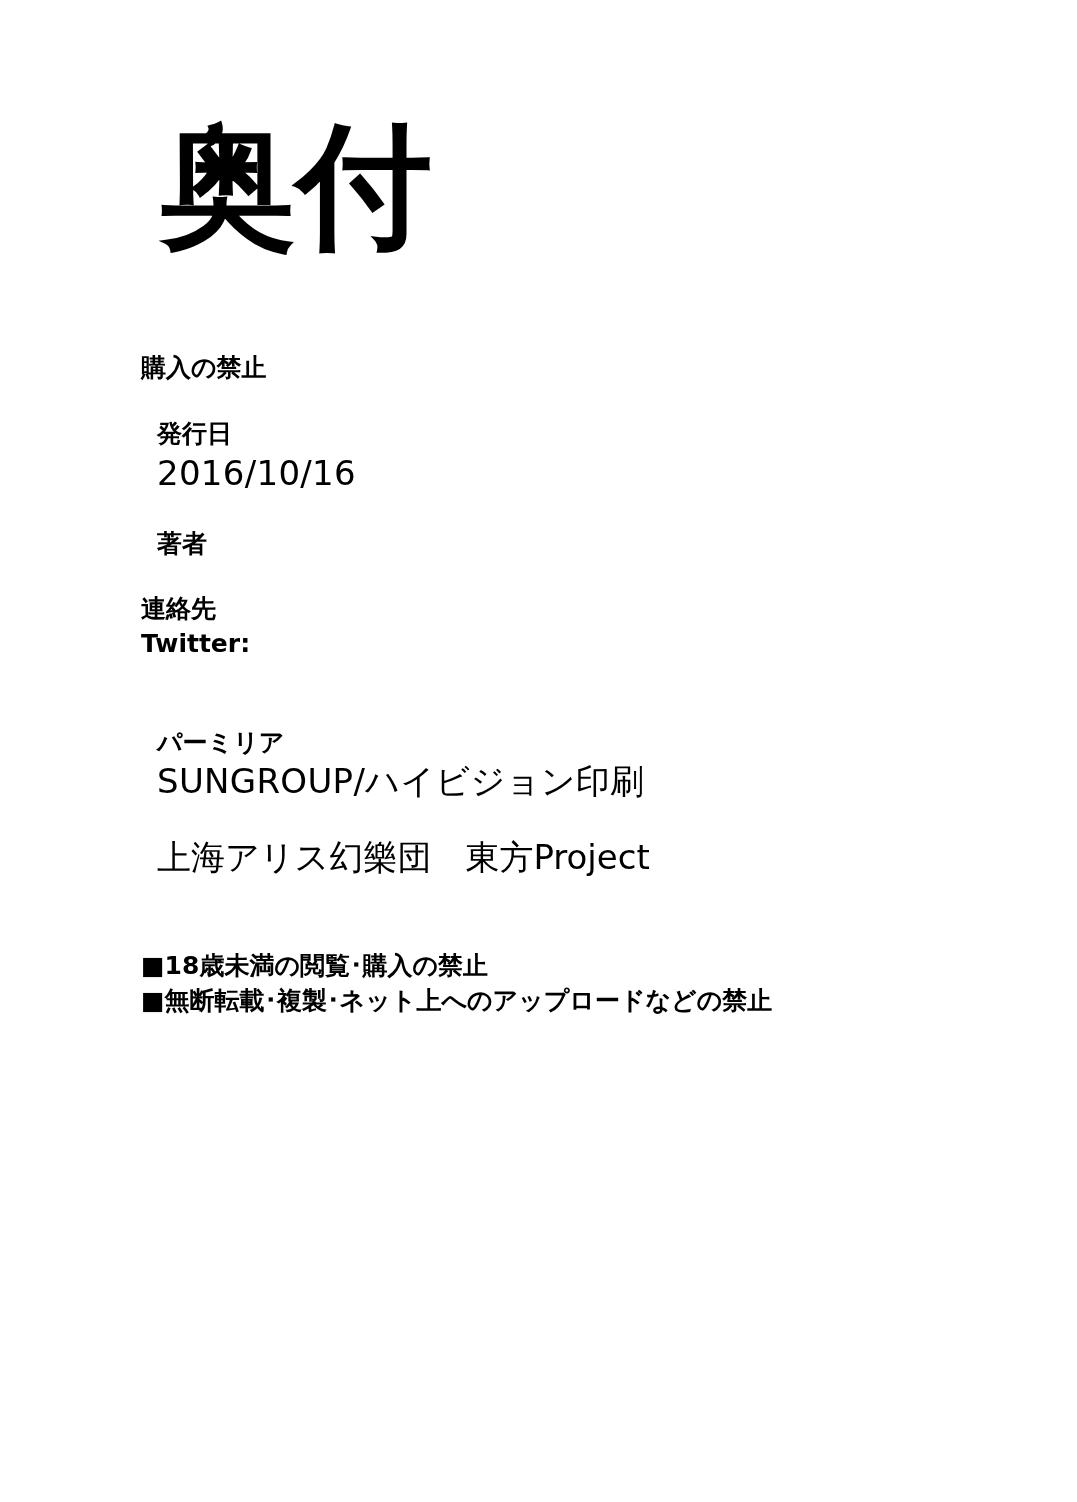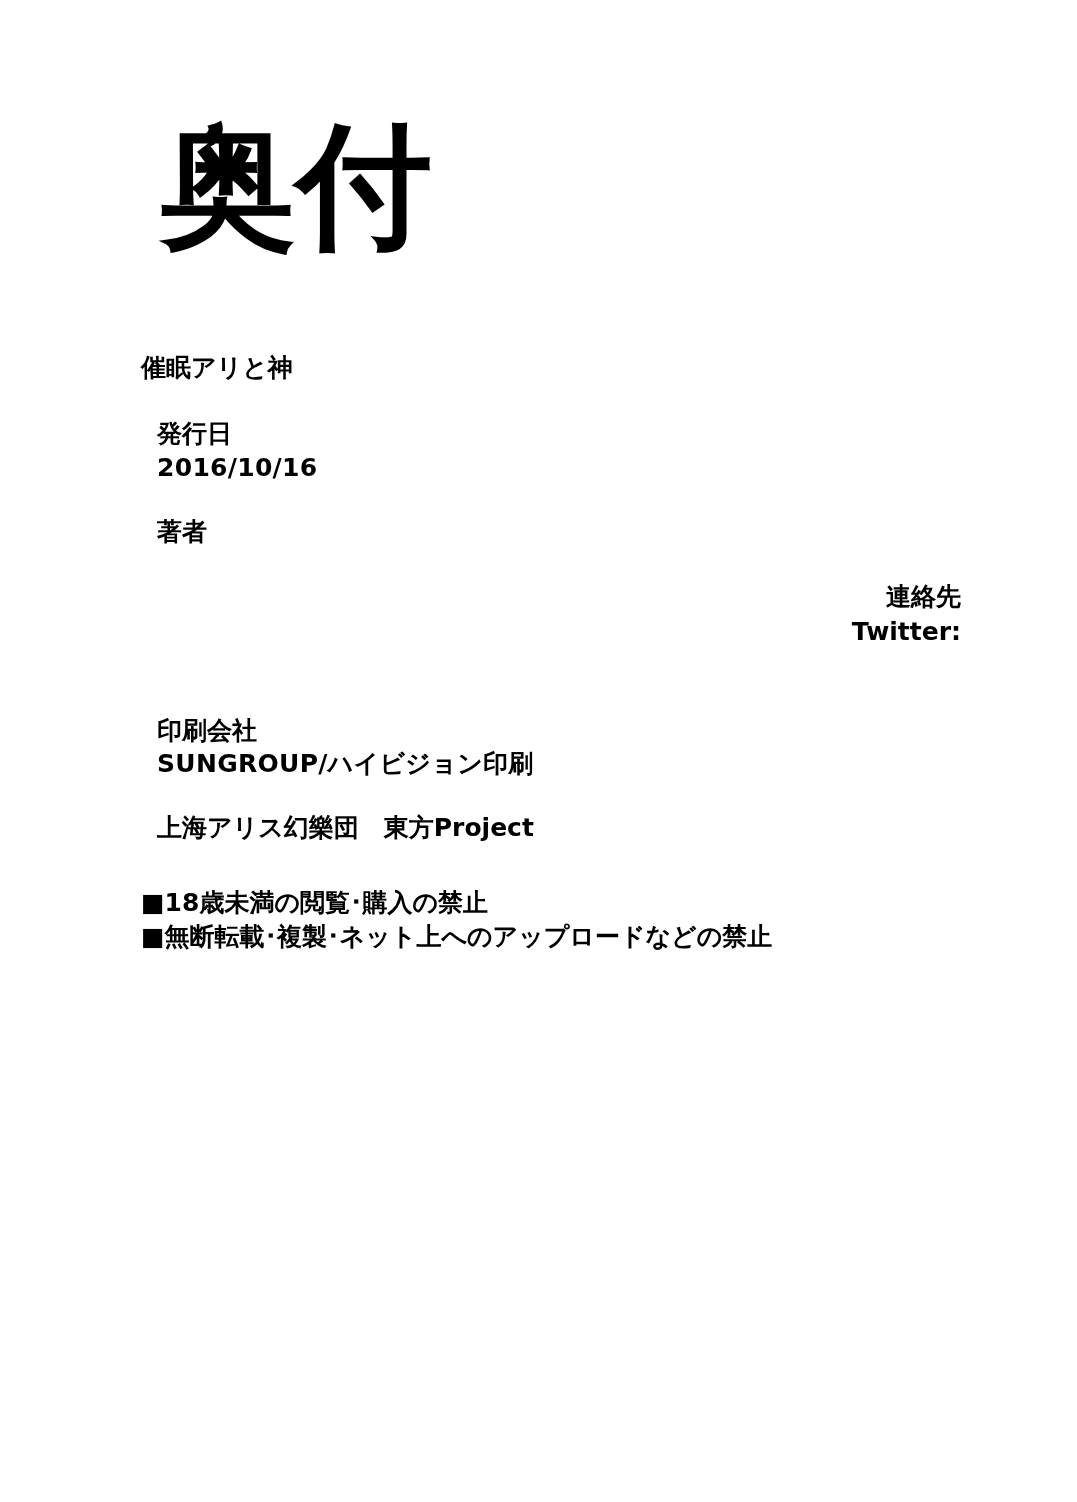--- a/index.html
+++ b/index.html
@@ -47,81 +47,80 @@
   }
   .field .label {
     display: block;
     font-size: 25px;
     font-weight: bold;
     line-height: 1.35;
     font-family: "DejaVu Sans", sans-serif;
   }
   .field .value {
     display: block;
-    font-size: 25px;
-    font-weight: bold;
+    font-size: 34px;
+    font-weight: normal;
     line-height: 1.35;
     font-family: "DejaVu Sans", sans-serif;
   }
   .field .value.latin {
     font-family: "DejaVu Sans", sans-serif;
     letter-spacing: 0.3px;
   }
   .contact-block {
     margin: 0 0 64px 0;
-    text-align: right;
   }
   .contact-line {
     display: block;
     font-size: 25px;
     font-weight: bold;
     line-height: 1.42;
     font-family: "DejaVu Sans", sans-serif;
   }
   .notice-block {
-    margin: 5px 0 0 0;
+    margin: 32px 0 0 0;
   }
   .notice-line {
     display: block;
     font-size: 25px;
     font-weight: bold;
     line-height: 1.38;
     font-family: "DejaVu Sans", sans-serif;
     white-space: nowrap;
   }
   .spacer-sm { height: 6px; }
 </style>
 </head>
 <body>
 
 <div class="page">
 
   <div class="colophon-title">奥付</div>
 
   <div class="body-block">
 
-    <div class="work-title">催眠アリと神</div>
+    <div class="work-title">購入の禁止</div>
 
     <div class="field">
       <span class="label">発行日</span>
       <span class="value latin">2016/10/16</span>
     </div>
 
 
     <div class="field">
       <span class="label">著者</span>
     </div>
 
     <div class="contact-block">
       <span class="contact-line">連絡先</span>
       <span class="contact-line">Twitter:</span>
     </div>
 
     <div class="field">
-      <span class="label">印刷会社</span>
+      <span class="label">パーミリア</span>
       <span class="value latin">SUNGROUP/ハイビジョン印刷</span>
     </div>
 
     <div class="field">
       <span class="value">上海アリス幻樂団　東方Project</span>
     </div>
 
     <div class="spacer-sm"></div>
 
     <div class="notice-block">

